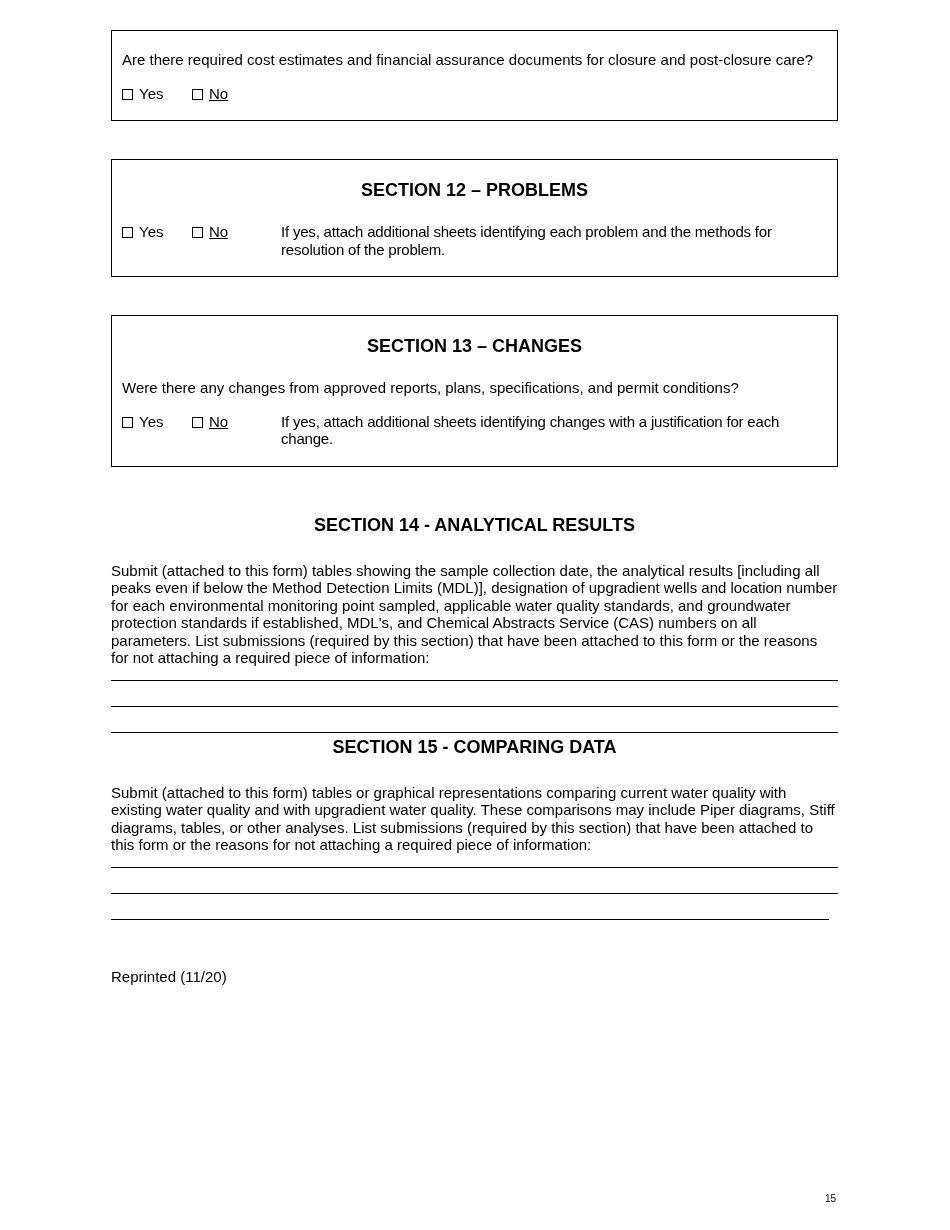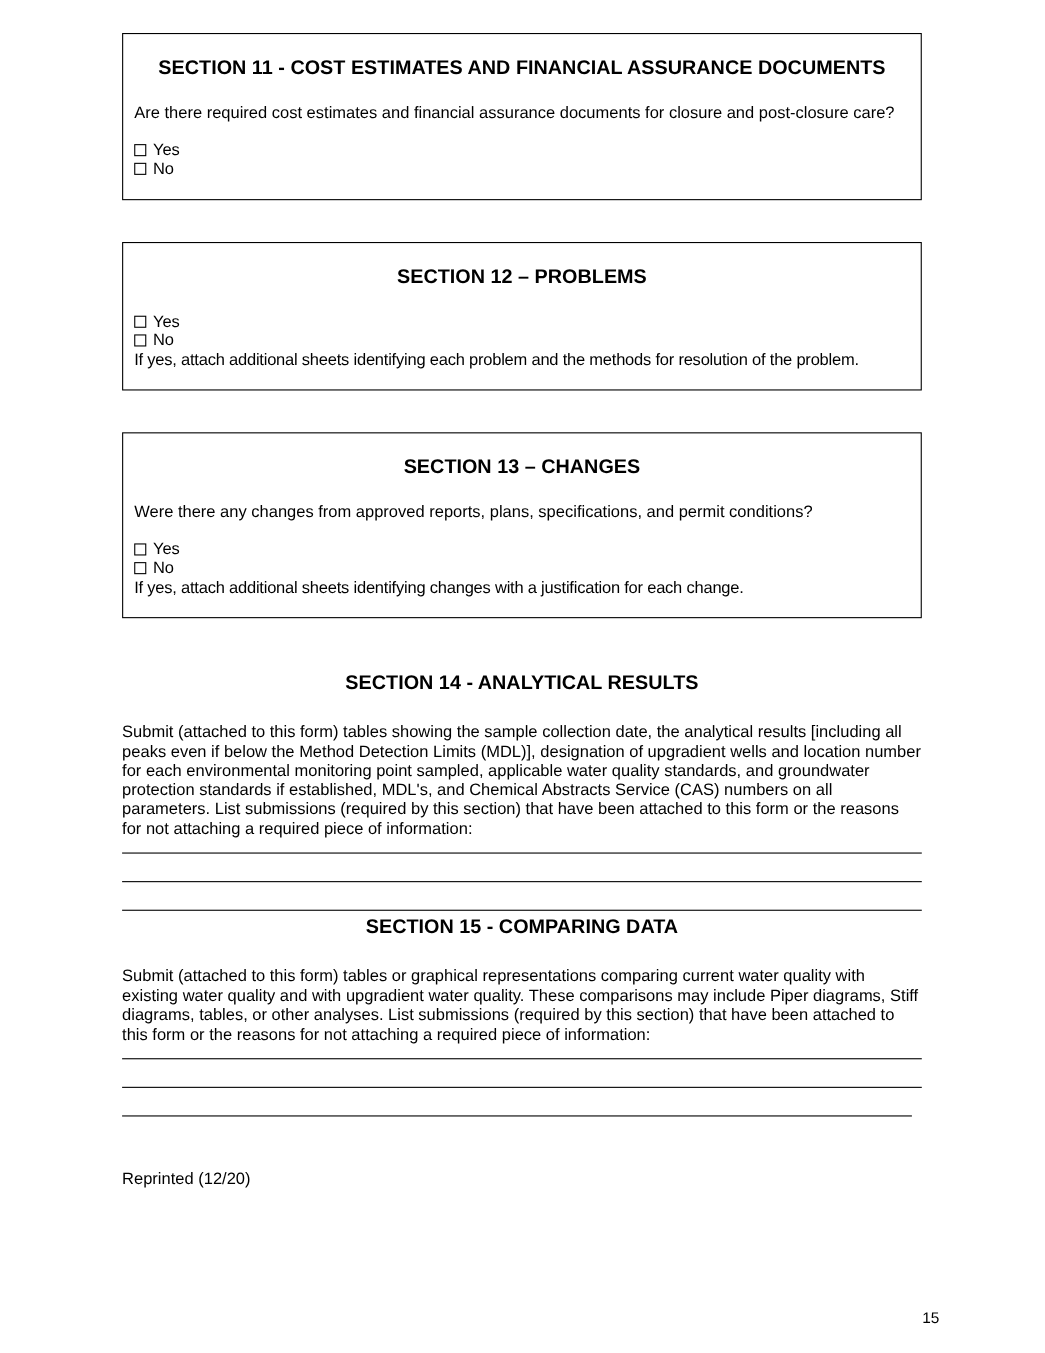--- a/index.html
+++ b/index.html
@@ -29,25 +29,24 @@
   }
   .boxed .sec-title { margin-bottom: 22px; }
   .q, .answer-row, .body-text, .choice, .ifyes, .reprinted {
     font-size: 15px;
     line-height: 17.5px;
   }
   .answer-row {
     display: flex;
     align-items: flex-start;
     margin-top: 16px;
-    flex-direction: column;
   }
   .choice { white-space: nowrap; flex: 0 0 auto; }
   .choice.yes { width: 70px; }
-  .choice.no  { width: 89px; }
+  .choice.no  { width: 89px; text-decoration: underline; }
   .cbx {
     display: inline-block;
     width: 11px;
     height: 11px;
     border: 1.5px solid #000000;
     margin-right: 6px;
     position: relative;
     top: 1px;
     background: #ffffff;
   }
@@ -59,32 +58,31 @@
   .fill-lines { margin-top: -12px; }
   .fill-line {
     height: 26px;
     border-bottom: 1.5px solid #000000;
   }
   .fill-line.short { width: 718px; }
   .reprinted { margin-top: 48px; }
   .page-number {
     position: absolute;
     top: 1191px;
-    right: 96px;
-    font-size: 14px;
+    right: 114px;
+    font-size: 10px;
     line-height: 15px;
   }
 </style>
 </head>
 <body>
 
 <div class="page">
 
   <section class="boxed">
-    <h2 class="sec-title">SECTION 11 - COST ESTIMATES AND FINANCIAL ASSURANCE DOCUMENTS</h2>
     <p class="q">Are there required cost estimates and financial assurance documents for closure and post-closure care?</p>
     <div class="answer-row">
       <span class="choice yes"><span class="cbx"></span><span>Yes</span></span>
       <span class="choice no"><span class="cbx"></span><span>No</span></span>
     </div>
   </section>
 
   <section class="boxed gap-box">
     <h2 class="sec-title">SECTION 12 – PROBLEMS</h2>
     <div class="answer-row">
@@ -117,17 +115,17 @@
   <section class="open-sec">
     <h2 class="sec-title second-open">SECTION 15 - COMPARING DATA</h2>
     <p class="body-text">Submit (attached to this form) tables or graphical representations comparing current water quality with existing water quality and with upgradient water quality.  These comparisons may include Piper diagrams, Stiff diagrams, tables, or other analyses.  List submissions (required by this section) that have been attached to this form or the reasons for not attaching a required piece of information:</p>
     <div class="fill-lines">
       <div class="fill-line"></div>
       <div class="fill-line"></div>
       <div class="fill-line short"></div>
     </div>
   </section>
 
-  <div class="reprinted">Reprinted (12/20)</div>
+  <div class="reprinted">Reprinted (11/20)</div>
 
   <div class="page-number">15</div>
 
 </div>
 
 </body></html>

